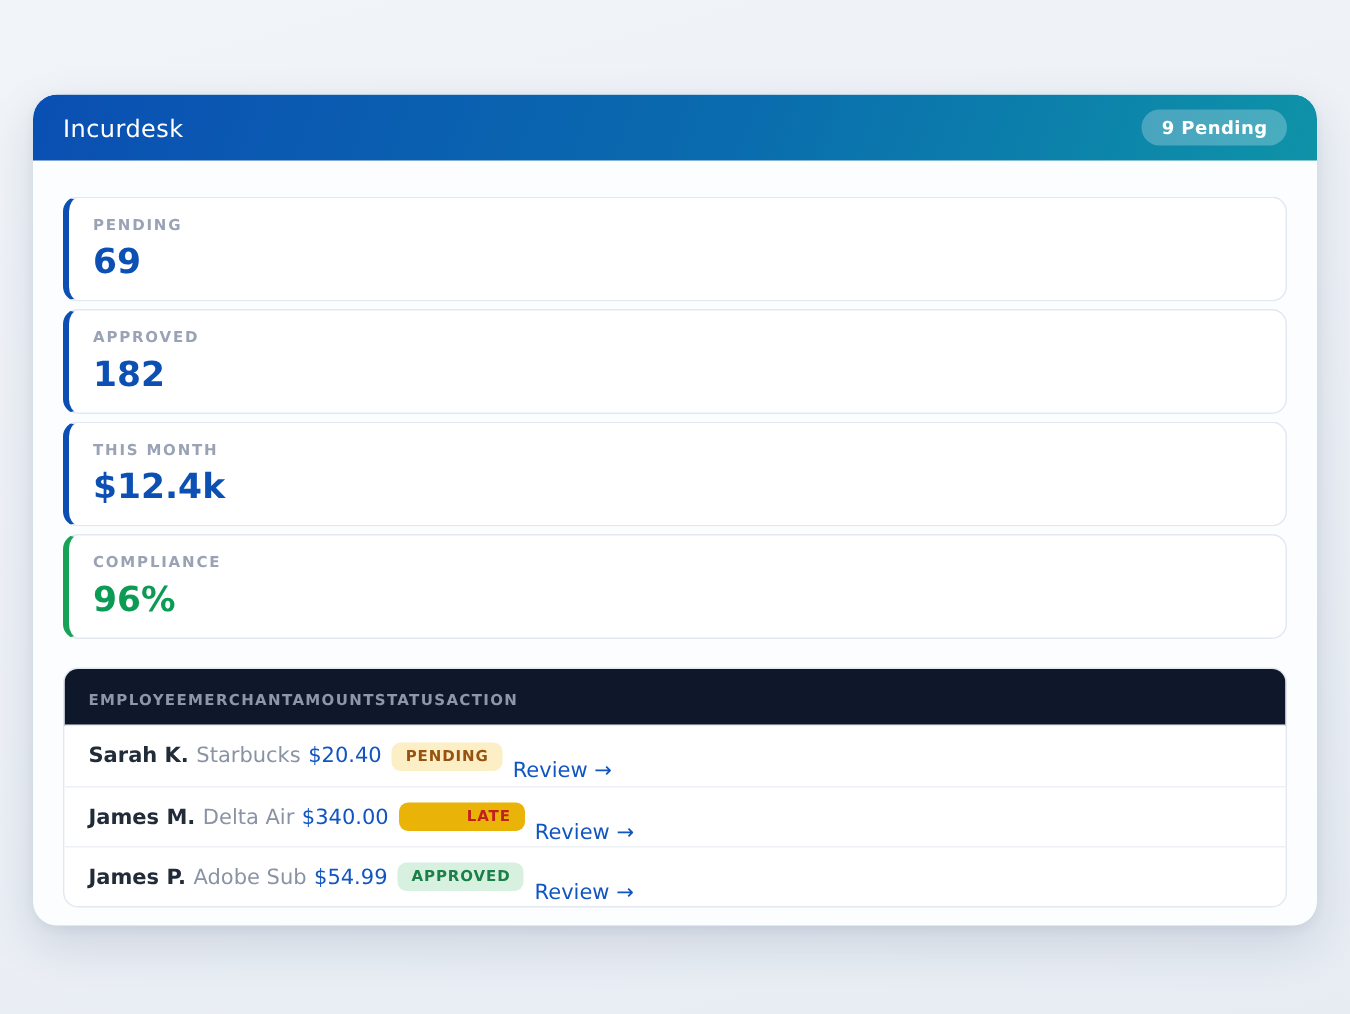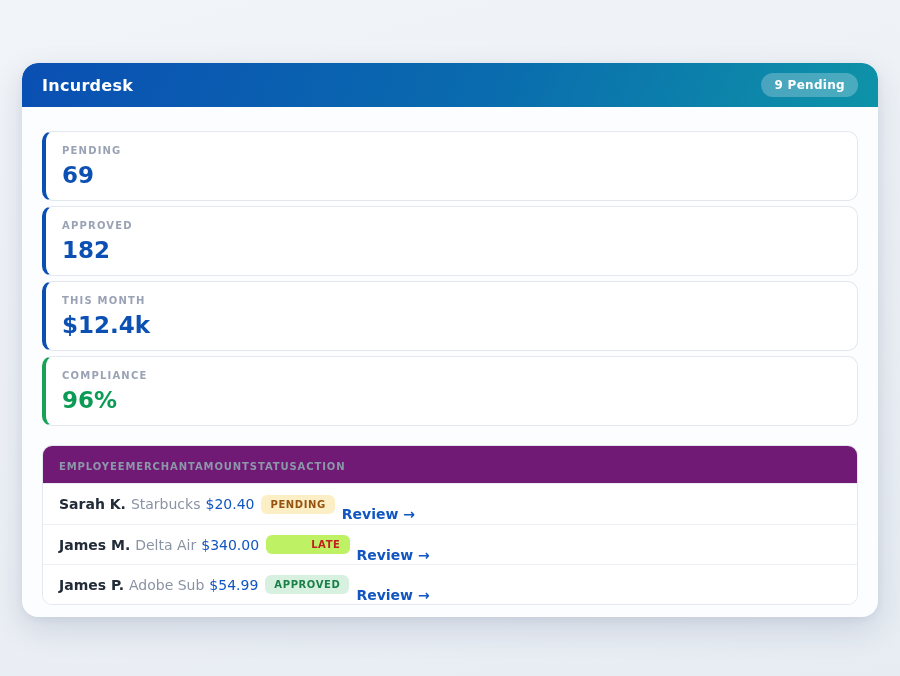--- a/index.html
+++ b/index.html
@@ -29,21 +29,21 @@
     border-radius: 16px 16px 0 0;
     display: flex;
     align-items: center;
     justify-content: space-between;
     padding: 0 20px;
     box-sizing: border-box;
   }
   .app-title {
     color: #ffffff;
     font-size: 16px;
-    font-weight: bold;
+    font-weight: normal;
     letter-spacing: 0.3px;
   }
   .pending-pill {
     background: rgba(255, 255, 255, 0.25);
     color: #ffffff;
     font-size: 12px;
     font-weight: bold;
     padding: 5px 13px;
     border-radius: 999px;
     letter-spacing: 0.3px;
@@ -80,21 +80,21 @@
   .stat-card.green .stat-value { color: #0c9b55; }
 
   .expense-table {
     margin-top: 19px;
     border: 1px solid #e3e8f0;
     border-radius: 10px;
     overflow: hidden;
     background: #ffffff;
   }
   .table-head {
-    background: #701a75;
+    background: #0f172a;
     padding: 9px 16px;
     border-bottom: 1px solid #e9edf3;
   }
   .table-head span {
     font-size: 10px;
     font-weight: bold;
     color: #8d97aa;
     letter-spacing: 0.9px;
     text-transform: uppercase;
   }
@@ -125,25 +125,25 @@
   .badge {
     font-size: 10px;
     font-weight: bold;
     letter-spacing: 0.6px;
     padding: 4px 9px;
     border-radius: 6px;
     text-transform: uppercase;
     margin: 0 2px;
   }
   .badge.pending { background: #fceec5; color: #96520e; }
-  .badge.late { background: #bef264; color: #c21f1f; padding-left: 45px; }
+  .badge.late { background: #eab308; color: #c21f1f; padding-left: 45px; }
   .badge.approved { background: #d8f0df; color: #1a8048; }
   .review-link {
     font-size: 14px;
-    font-weight: bold;
+    font-weight: normal;
     color: #1155c0;
     text-decoration: none;
     cursor: pointer;
     margin-top: 20px;
   }
 </style>
 </head>
 <body>
 
 <div class="app-card">

